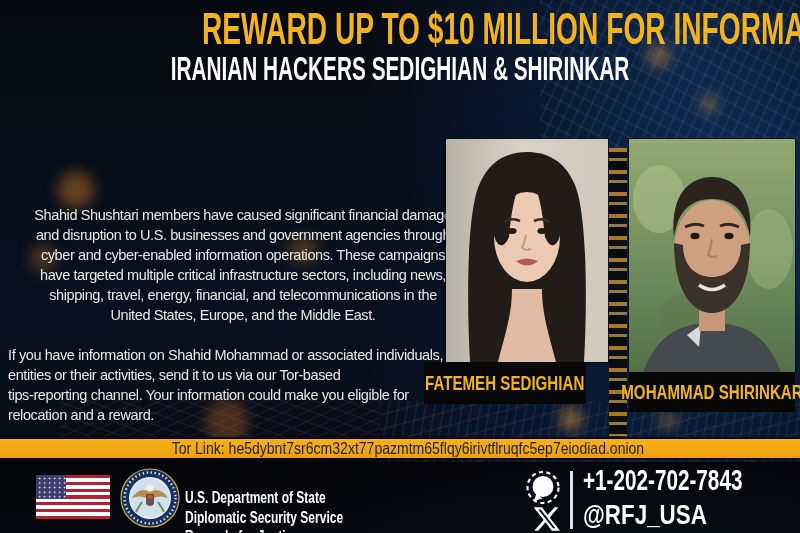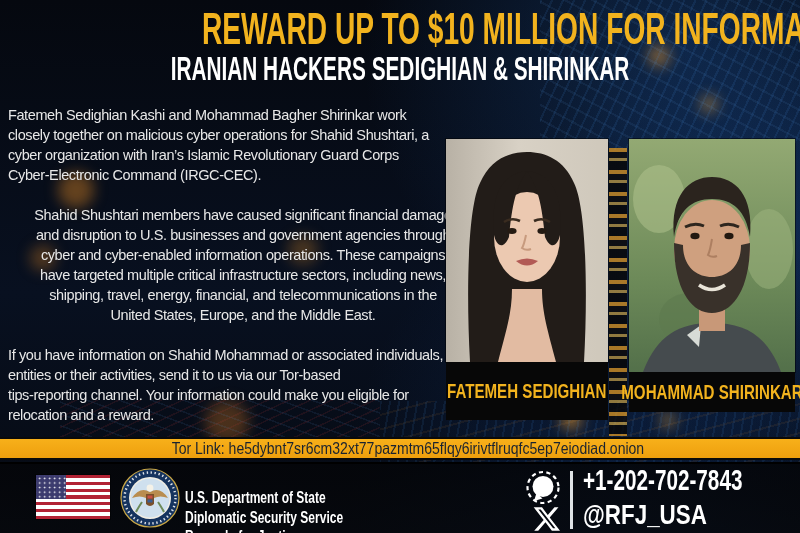--- a/index.html
+++ b/index.html
@@ -90,24 +90,20 @@
   <div class="circuit bl"></div>
   <div class="lights-strip"></div>
 
   <div class="abs title-row">
     <span class="cond">REWARD UP TO $10 MILLION FOR INFORMATION ON</span>
   </div>
   <div class="abs subtitle-row">
     <span class="cond">IRANIAN HACKERS SEDIGHIAN &amp; SHIRINKAR</span>
   </div>
 
-  <div class="para p1">Fatemeh Sedighian Kashi and Mohammad Bagher Shirinkar work
-closely together on malicious cyber operations for Shahid Shushtari, a
-cyber organization with Iran’s Islamic Revolutionary Guard Corps
-Cyber-Electronic Command (IRGC-CEC).</div>
   <div class="para p2">Shahid Shushtari members have caused significant financial damage
 and disruption to U.S. businesses and government agencies through
 cyber and cyber-enabled information operations. These campaigns
 have targeted multiple critical infrastructure sectors, including news,
 shipping, travel, energy, financial, and telecommunications in the
 United States, Europe, and the Middle East.</div>
   <div class="para p3">If you have information on Shahid Mohammad or associated individuals,
 entities or their activities, send it to us via our Tor-based
 tips-reporting channel. Your information could make you eligible for
 relocation and a reward.</div>
@@ -157,21 +153,21 @@
       <path d="M45 104 C45 150 62 174 83 174 C104 174 121 150 121 104 L112 106 C112 126 100 138 83 138 C66 138 54 126 54 106 Z" fill="#39312a"></path>
       <path d="M56 88 Q66 83 75 87" stroke="#2e261e" stroke-width="3" fill="none"></path>
       <path d="M91 87 Q100 83 110 88" stroke="#2e261e" stroke-width="3" fill="none"></path>
       <ellipse cx="66" cy="97" rx="4.6" ry="3.2" fill="#221810"></ellipse>
       <ellipse cx="100" cy="97" rx="4.6" ry="3.2" fill="#221810"></ellipse>
       <path d="M83 100 Q81 112 79 116 Q83 119 88 117" stroke="#ad7f61" stroke-width="2" fill="none"></path>
       <path d="M70 146 Q83 155 96 146" stroke="#e9e4d8" stroke-width="3.5" fill="none"></path>
     </svg>
   </div>
 
-  <div class="name-label" style="left:446px;top:362px;width:162px;height:58px;">
+  <div class="name-label" style="left:424px;top:362px;width:162px;height:42px;">
     <span class="cond">FATEMEH SEDIGHIAN</span>
   </div>
   <div class="name-label" style="left:629px;top:372px;width:166px;height:40px;">
     <span class="cond">MOHAMMAD SHIRINKAR</span>
   </div>
 
   <div class="tor-bar">
     <span class="cond">
       <span>Tor Link:</span>&nbsp;<span>he5dybnt7sr6cm32xt77pazmtm65flqy6irivtflruqfc5ep7eiodiad.onion</span>
     </span>

